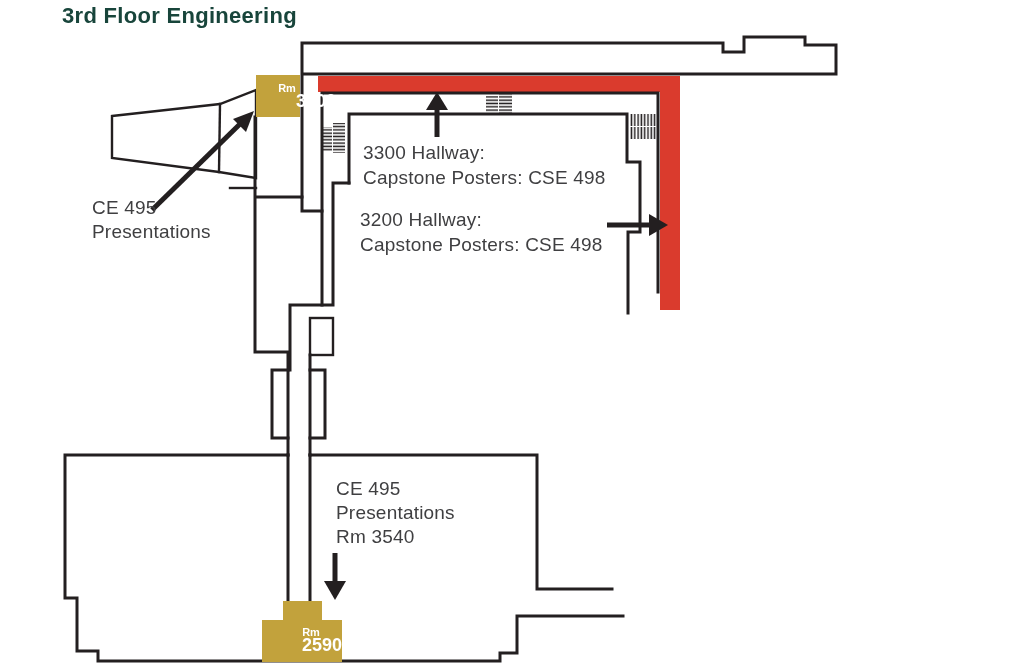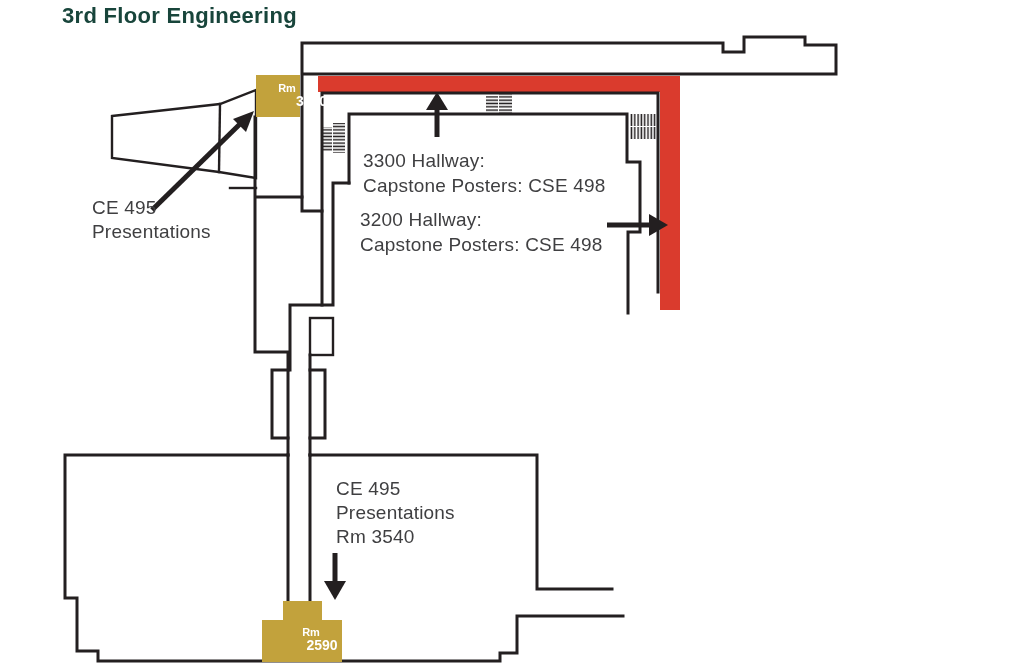--- a/index.html
+++ b/index.html
@@ -12,21 +12,21 @@
     position:absolute;left:14px;top:3px;
     font-size:22px;font-weight:bold;letter-spacing:.3px;
   }
   .lbl{position:absolute;font-size:19px;line-height:25px;letter-spacing:.2px;}
   .lbl div{white-space:nowrap;}
   .room-tag{
     position:absolute;text-align:center;font-weight:bold;color:#fff;
     line-height:13px;
   }
   .room-tag .rm{font-size:11px;margin-left:18px;}
-  .room-tag .num{font-size:14px;padding-left:40px;}
+  .room-tag .num{font-size:18px;padding-left:40px;}
   .wall{fill:none;stroke:#231F20;stroke-width:3;stroke-linecap:square;stroke-linejoin:miter;}
   .wall-thin{fill:none;stroke:#231F20;stroke-width:2.4;stroke-linecap:square;}
   .arrow-line{stroke:#231F20;stroke-width:5;fill:none;}
   .arrow-head{fill:#231F20;stroke:none;}
 </style>
 </head>
 <body>
 
 <div class="canvas">
 
@@ -96,21 +96,21 @@
     </g>
   </svg>
 
   <div class="page-title" style="color: rgb(24, 69, 59); margin-left: 48px;">3rd Floor Engineering</div>
 
   <div class="lbl" style="left: 92px; top: 196px; line-height: 24px; color: rgb(63, 63, 65);">
     <div>CE 495</div>
     <div>Presentations</div>
   </div>
 
-  <div class="lbl" style="left: 363px; top: 148px; color: rgb(63, 63, 65);">
+  <div class="lbl" style="left: 363px; top: 140px; color: rgb(63, 63, 65);">
     <div>3300 Hallway:</div>
     <div>Capstone Posters: CSE 498</div>
   </div>
 
   <div class="lbl" style="left: 352px; top: 207px; color: rgb(63, 63, 65); margin-left: 8px;">
     <div>3200 Hallway:</div>
     <div>Capstone Posters: CSE 498</div>
   </div>
 
   <div class="lbl" style="left: 336px; top: 477px; line-height: 24px; color: rgb(63, 63, 65);">

